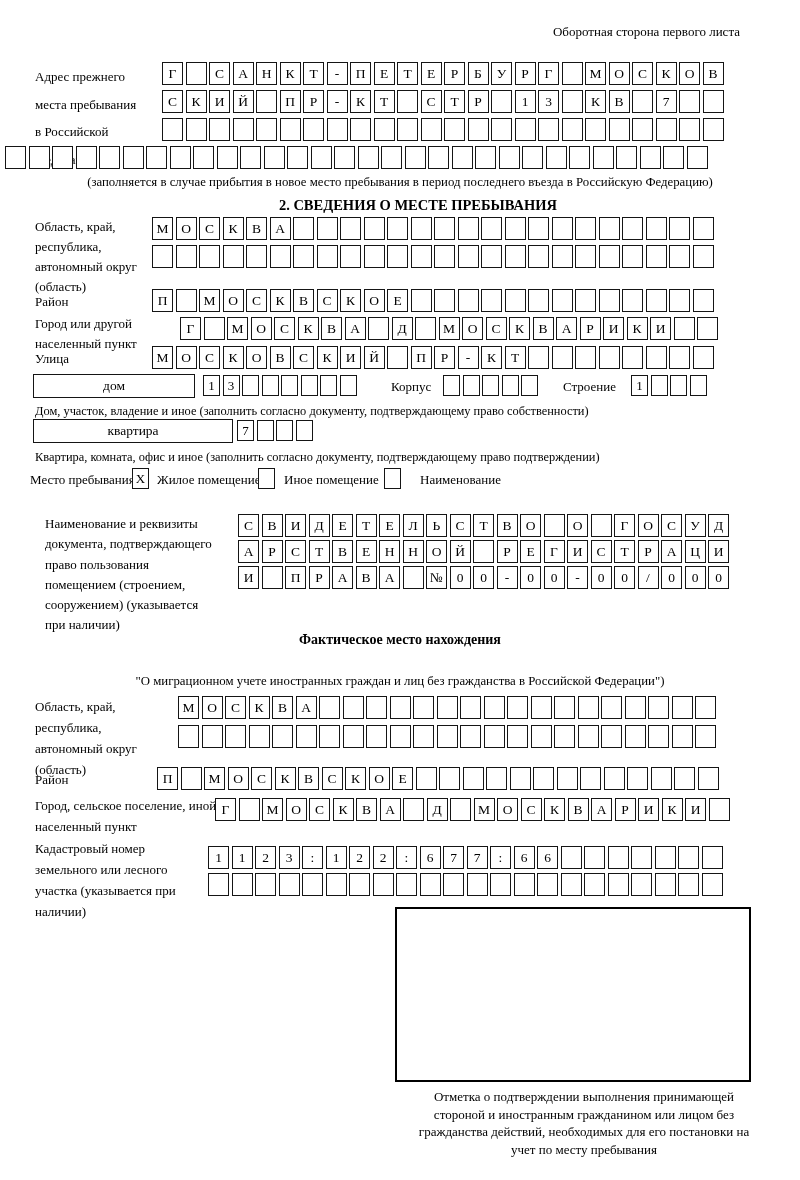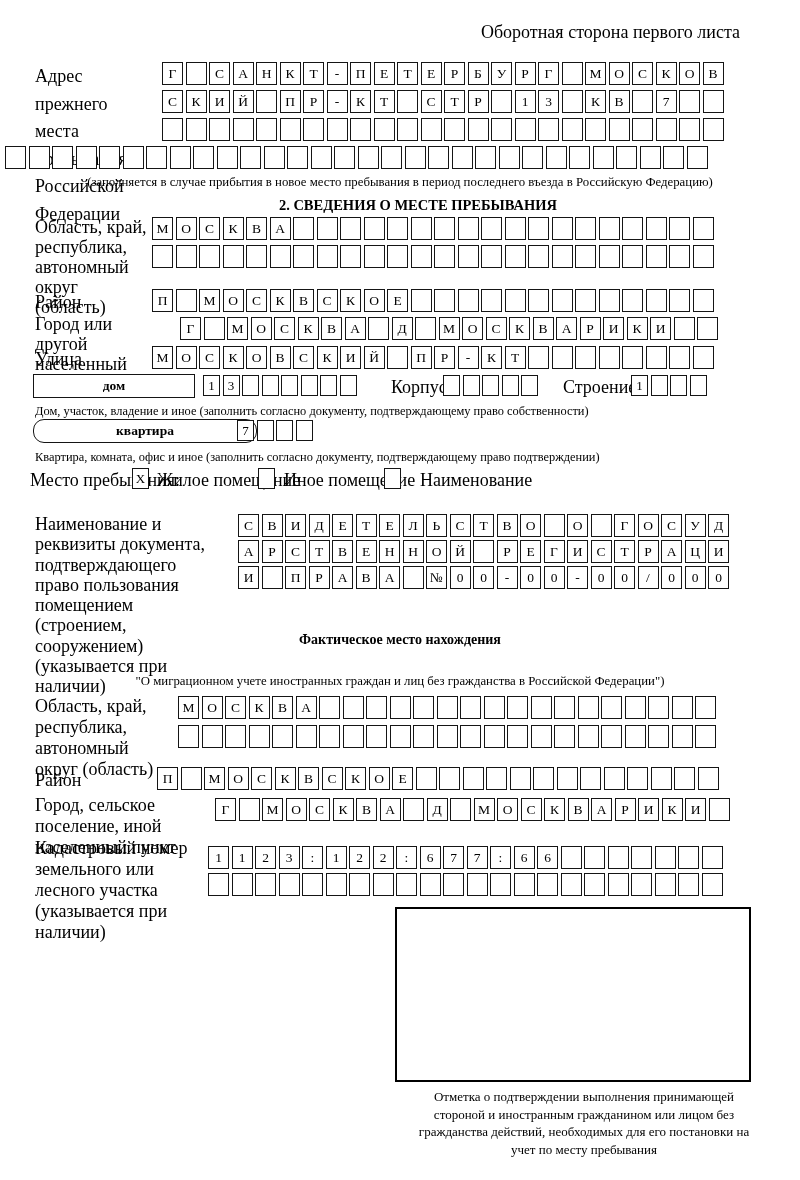--- a/index.html
+++ b/index.html
@@ -3,34 +3,34 @@
 <meta charset="utf-8">
 <style>
   * { box-sizing: border-box; margin: 0; padding: 0; }
   html,body { background:#ffffff; }
   body {
     width:800px; height:1180px;
     font-family:"Liberation Serif", serif;
     color:#000;
   }
   .page { position:relative; width:800px; height:1180px; background:#fff; overflow:hidden; }
-  .lbl { position:absolute; font-size:18px; line-height:20px; }
+  .lbl { position:absolute; font-size:13px; line-height:20px; }
   .note { position:absolute; font-size:12.4px; line-height:16px; }
   .title { position:absolute; left:0; width:800px; text-align:center; font-weight:bold; font-size:14.5px; }
   .row { position:absolute; display:flex; gap:2.5px; white-space:nowrap; }
   .cell {
     flex:none; width:21px; height:23px;
     border:1.5px solid #151515;
     display:flex; align-items:center; justify-content:center;
     font-size:13.5px; background:#fff;
   }
   .row.small .cell { width:17px; height:21px; font-size:13px; }
   .wbox {
     position:absolute; border:1.5px solid #151515; background:#fff;
-    display:flex; align-items:center; justify-content:center; font-size:13.5px;font-weight:bold;
+    display:flex; align-items:center; justify-content:center; font-size:13.5px;
   }
   .checkbox {
     position:absolute; width:17px; height:21px; border:1.5px solid #151515;
     display:flex; align-items:center; justify-content:center; font-size:13px; background:#fff;
   }
   .center { text-align:center; }
   .stamp {
     position:absolute; left:395px; top:907px; width:356px; height:175px;
     border:2px solid #000; background:#fff;
   }
@@ -315,38 +315,38 @@
     </div>
   <div class="lbl" style="left:563px; top:377px;">Строение</div>
   <div class="row small" style="left:631px; top:375px;">
       <span class="cell">1</span>
       <span class="cell"></span>
       <span class="cell"></span>
       <span class="cell"></span>
     </div>
   <div class="note" style="left:35px; top:403px;">Дом, участок, владение и иное (заполнить согласно документу, подтверждающему право собственности)</div>
 
-  <div class="wbox" style="left:33px; top:419px; width:224px; height:24px;border-radius:11px;">квартира</div>
+  <div class="wbox" style="left:33px; top:419px; width:200px; height:24px;">квартира</div>
   <div class="row small" style="left:237px; top:420px;">
       <span class="cell">7</span>
       <span class="cell"></span>
       <span class="cell"></span>
       <span class="cell"></span>
     </div>
   <div class="note" style="left:35px; top:449px;">Квартира, комната, офис и иное (заполнить согласно документу, подтверждающему право подтверждении)</div>
 
   <div class="lbl" style="left:30px; top:470px;">Место пребывания:</div>
   <div class="checkbox" style="left:132px; top:468px;">X</div>
   <div class="lbl" style="left:157px; top:470px;">Жилое помещение</div>
   <div class="checkbox" style="left:258px; top:468px;"></div>
   <div class="lbl" style="left:284px; top:470px;">Иное помещение</div>
   <div class="checkbox" style="left:384px; top:468px;"></div>
   <div class="lbl" style="left:420px; top:470px;">Наименование</div>
 
-  <div class="lbl" style="left:35px; top:514px; width:175px; line-height:20.3px;">Наименование и реквизиты документа, подтверждающего право пользования помещением (строением, сооружением) (указывается при наличии)</div>
+  <div class="lbl" style="left:45px; top:514px; width:175px; line-height:20.3px;">Наименование и реквизиты документа, подтверждающего право пользования помещением (строением, сооружением) (указывается при наличии)</div>
   <div class="row" style="left:238px; top:514px;">
       <span class="cell">С</span>
       <span class="cell">В</span>
       <span class="cell">И</span>
       <span class="cell">Д</span>
       <span class="cell">Е</span>
       <span class="cell">Т</span>
       <span class="cell">Е</span>
       <span class="cell">Л</span>
       <span class="cell">Ь</span>

